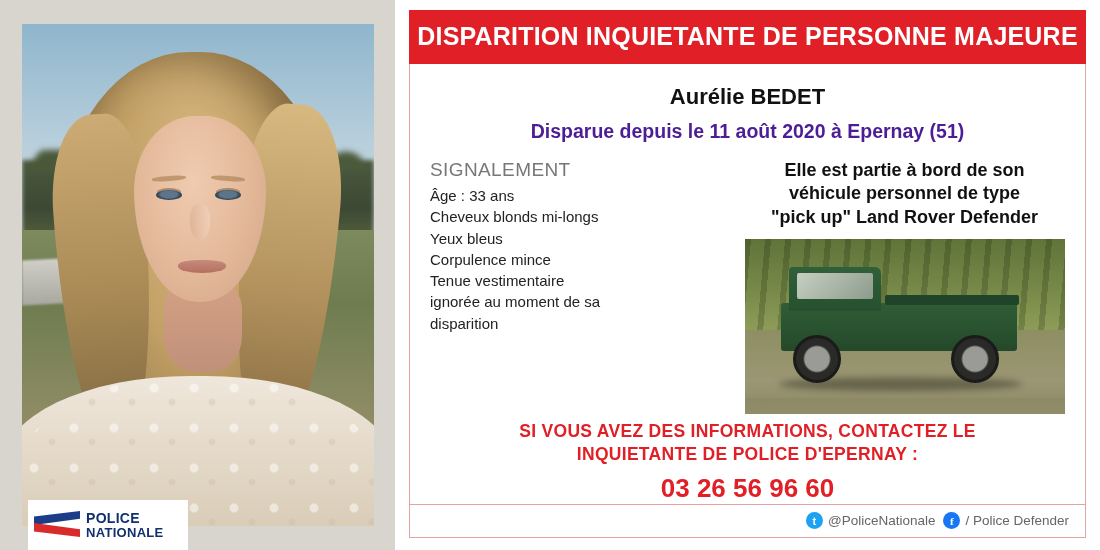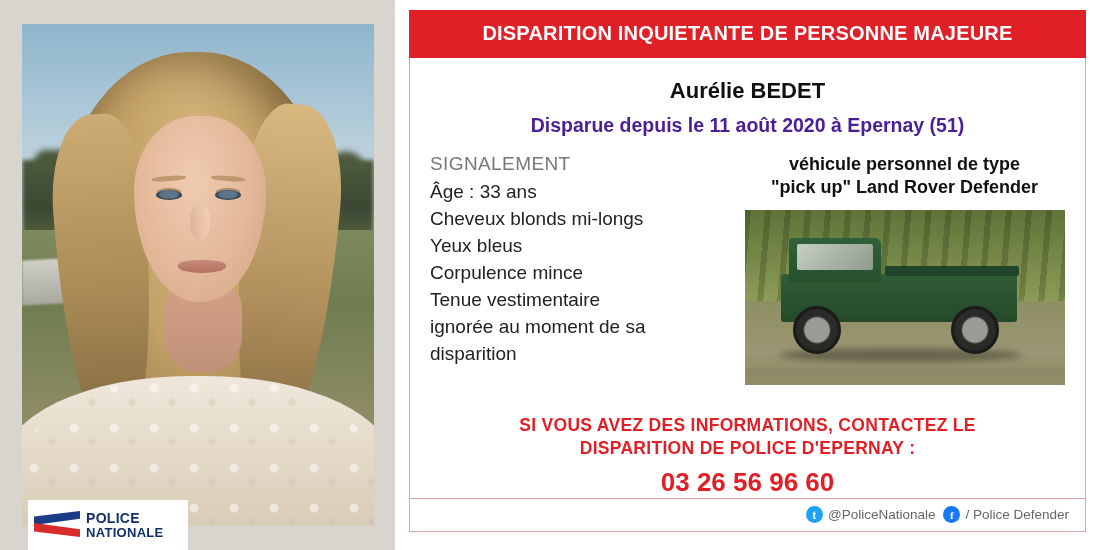--- a/index.html
+++ b/index.html
@@ -182,21 +182,21 @@
     flex: 1 1 auto;
     height: 550px;
     background: #ffffff;
     padding: 10px 14px 0 14px;
   }
   .banner {
     background: #e01f26;
     color: #ffffff;
     text-align: center;
     font-weight: bold;
-    font-size: 20px;
+    font-size: 25px;
     letter-spacing: .2px;
     padding: 12px 6px 13px 6px;
     margin: 0 0 0 0;
   }
   .card {
     border: 1px solid #e3a3a3;
     border-top: none;
     height: 474px;
     position: relative;
     padding: 16px 20px 0 20px;
@@ -220,21 +220,21 @@
   .col-right { flex: 1 1 auto; }
 
   .sig-title {
     font-size: 19px;
     color: #777777;
     letter-spacing: .4px;
     margin-bottom: 4px;
   }
   .sig-list { list-style: none; margin: 0; padding: 0; }
   .sig-list li {
-    font-size: 19px;
+    font-size: 15px;
     color: #222222;
     line-height: 1.42;
   }
   .vehicle-text {
     text-align: center;
     font-size: 18px;
     font-weight: bold;
     color: #111111;
     line-height: 1.3;
     margin-bottom: 10px;
@@ -393,20 +393,21 @@
             <li>Yeux bleus</li>
             <li>Corpulence mince</li>
             <li>Tenue vestimentaire</li>
             <li>ignorée au moment de sa</li>
             <li>disparition</li>
           </ul>
         </div>
 
         <div class="col-right">
           <div class="vehicle-text">
+            <div>Elle est partie à bord de son</div>
             <div>véhicule personnel de type</div>
             <div>"pick up" Land Rover Defender</div>
           </div>
           <div class="vehicle-photo">
             <div class="v-bg-top"></div>
             <div class="v-rows"></div>
             <div class="v-bg-bot"></div>
             <div class="v-shadow"></div>
             <div class="v-body"></div>
             <div class="v-bedline"></div>
@@ -415,21 +416,21 @@
             <div class="v-wheel front"></div>
             <div class="v-wheel rear"></div>
             <div class="v-grass"></div>
           </div>
         </div>
 
       </div>
 
       <div class="contact">
         <div class="l1">SI VOUS AVEZ DES INFORMATIONS, CONTACTEZ LE</div>
-        <div class="l2">DISPARITION DE POLICE D'EPERNAY :</div>
+        <div class="l2">INQUIETANTE DE POLICE D'EPERNAY :</div>
         <div class="phone">03 26 56 96 60</div>
       </div>
 
       <div class="divider-line"></div>
 
       <div class="socials">
         <div class="soc-item">
           <span class="ico-circle tw">t</span>
           <span>@PoliceNationale</span>
         </div>

